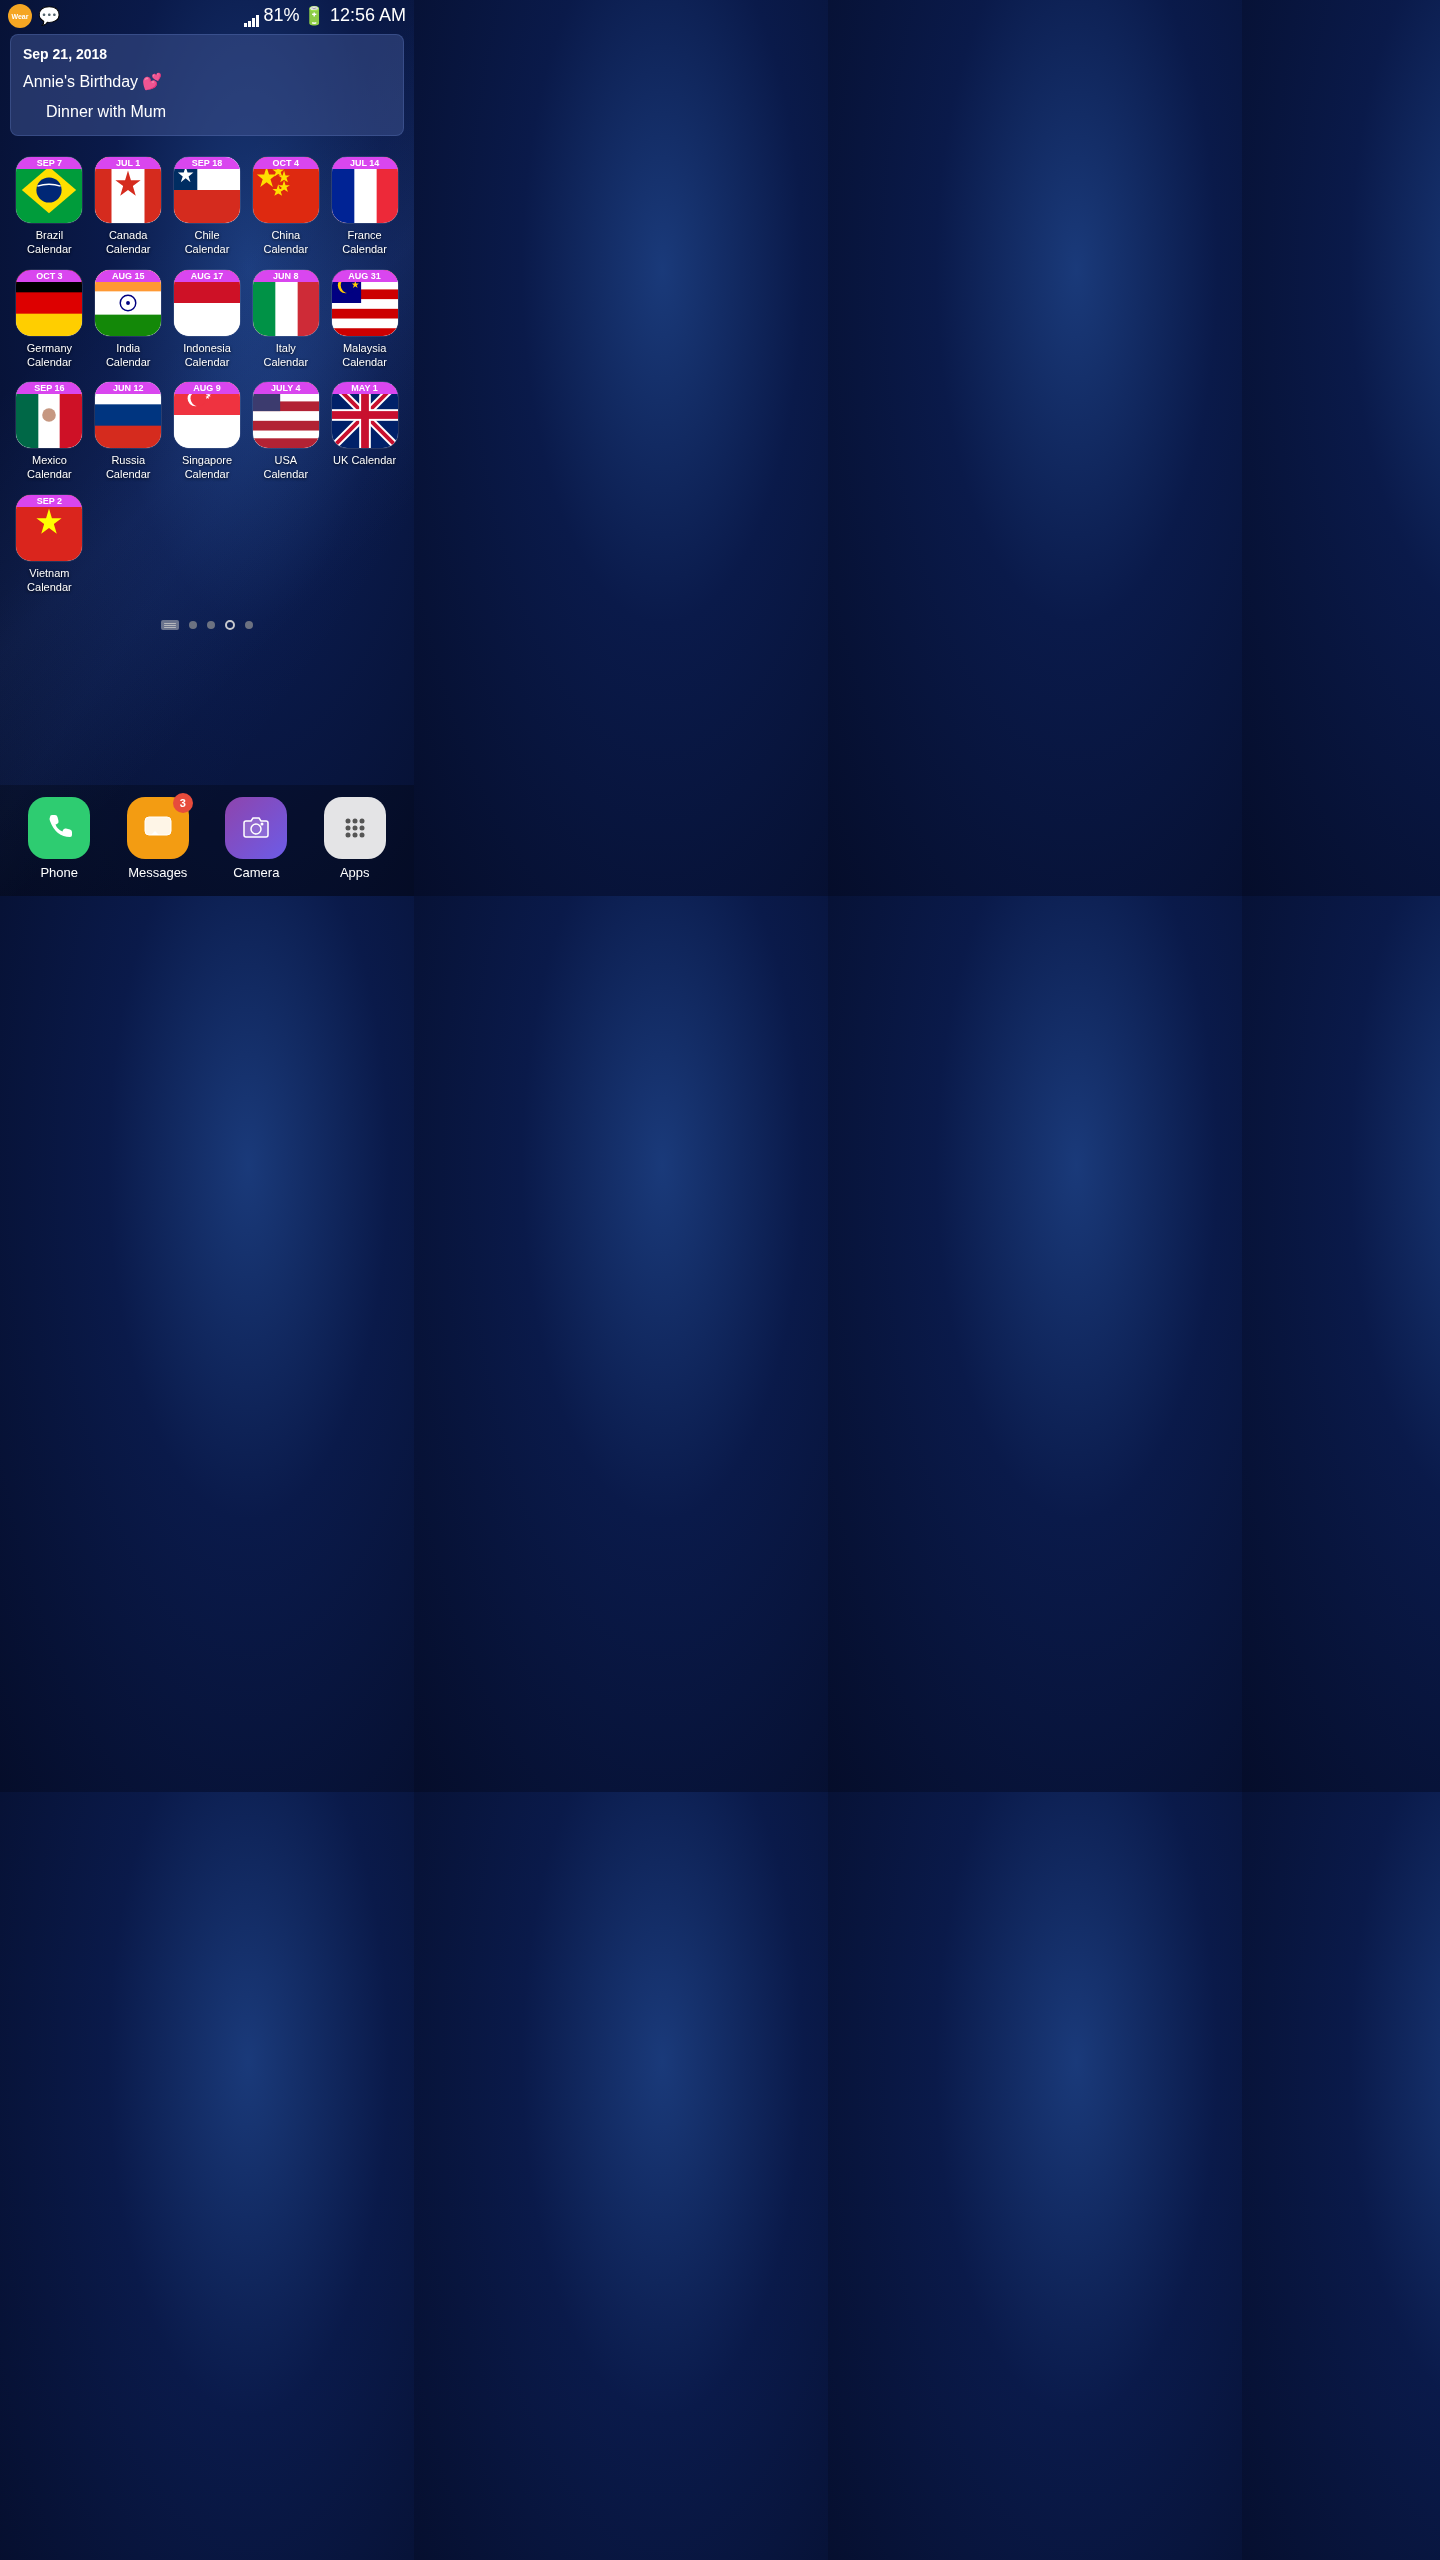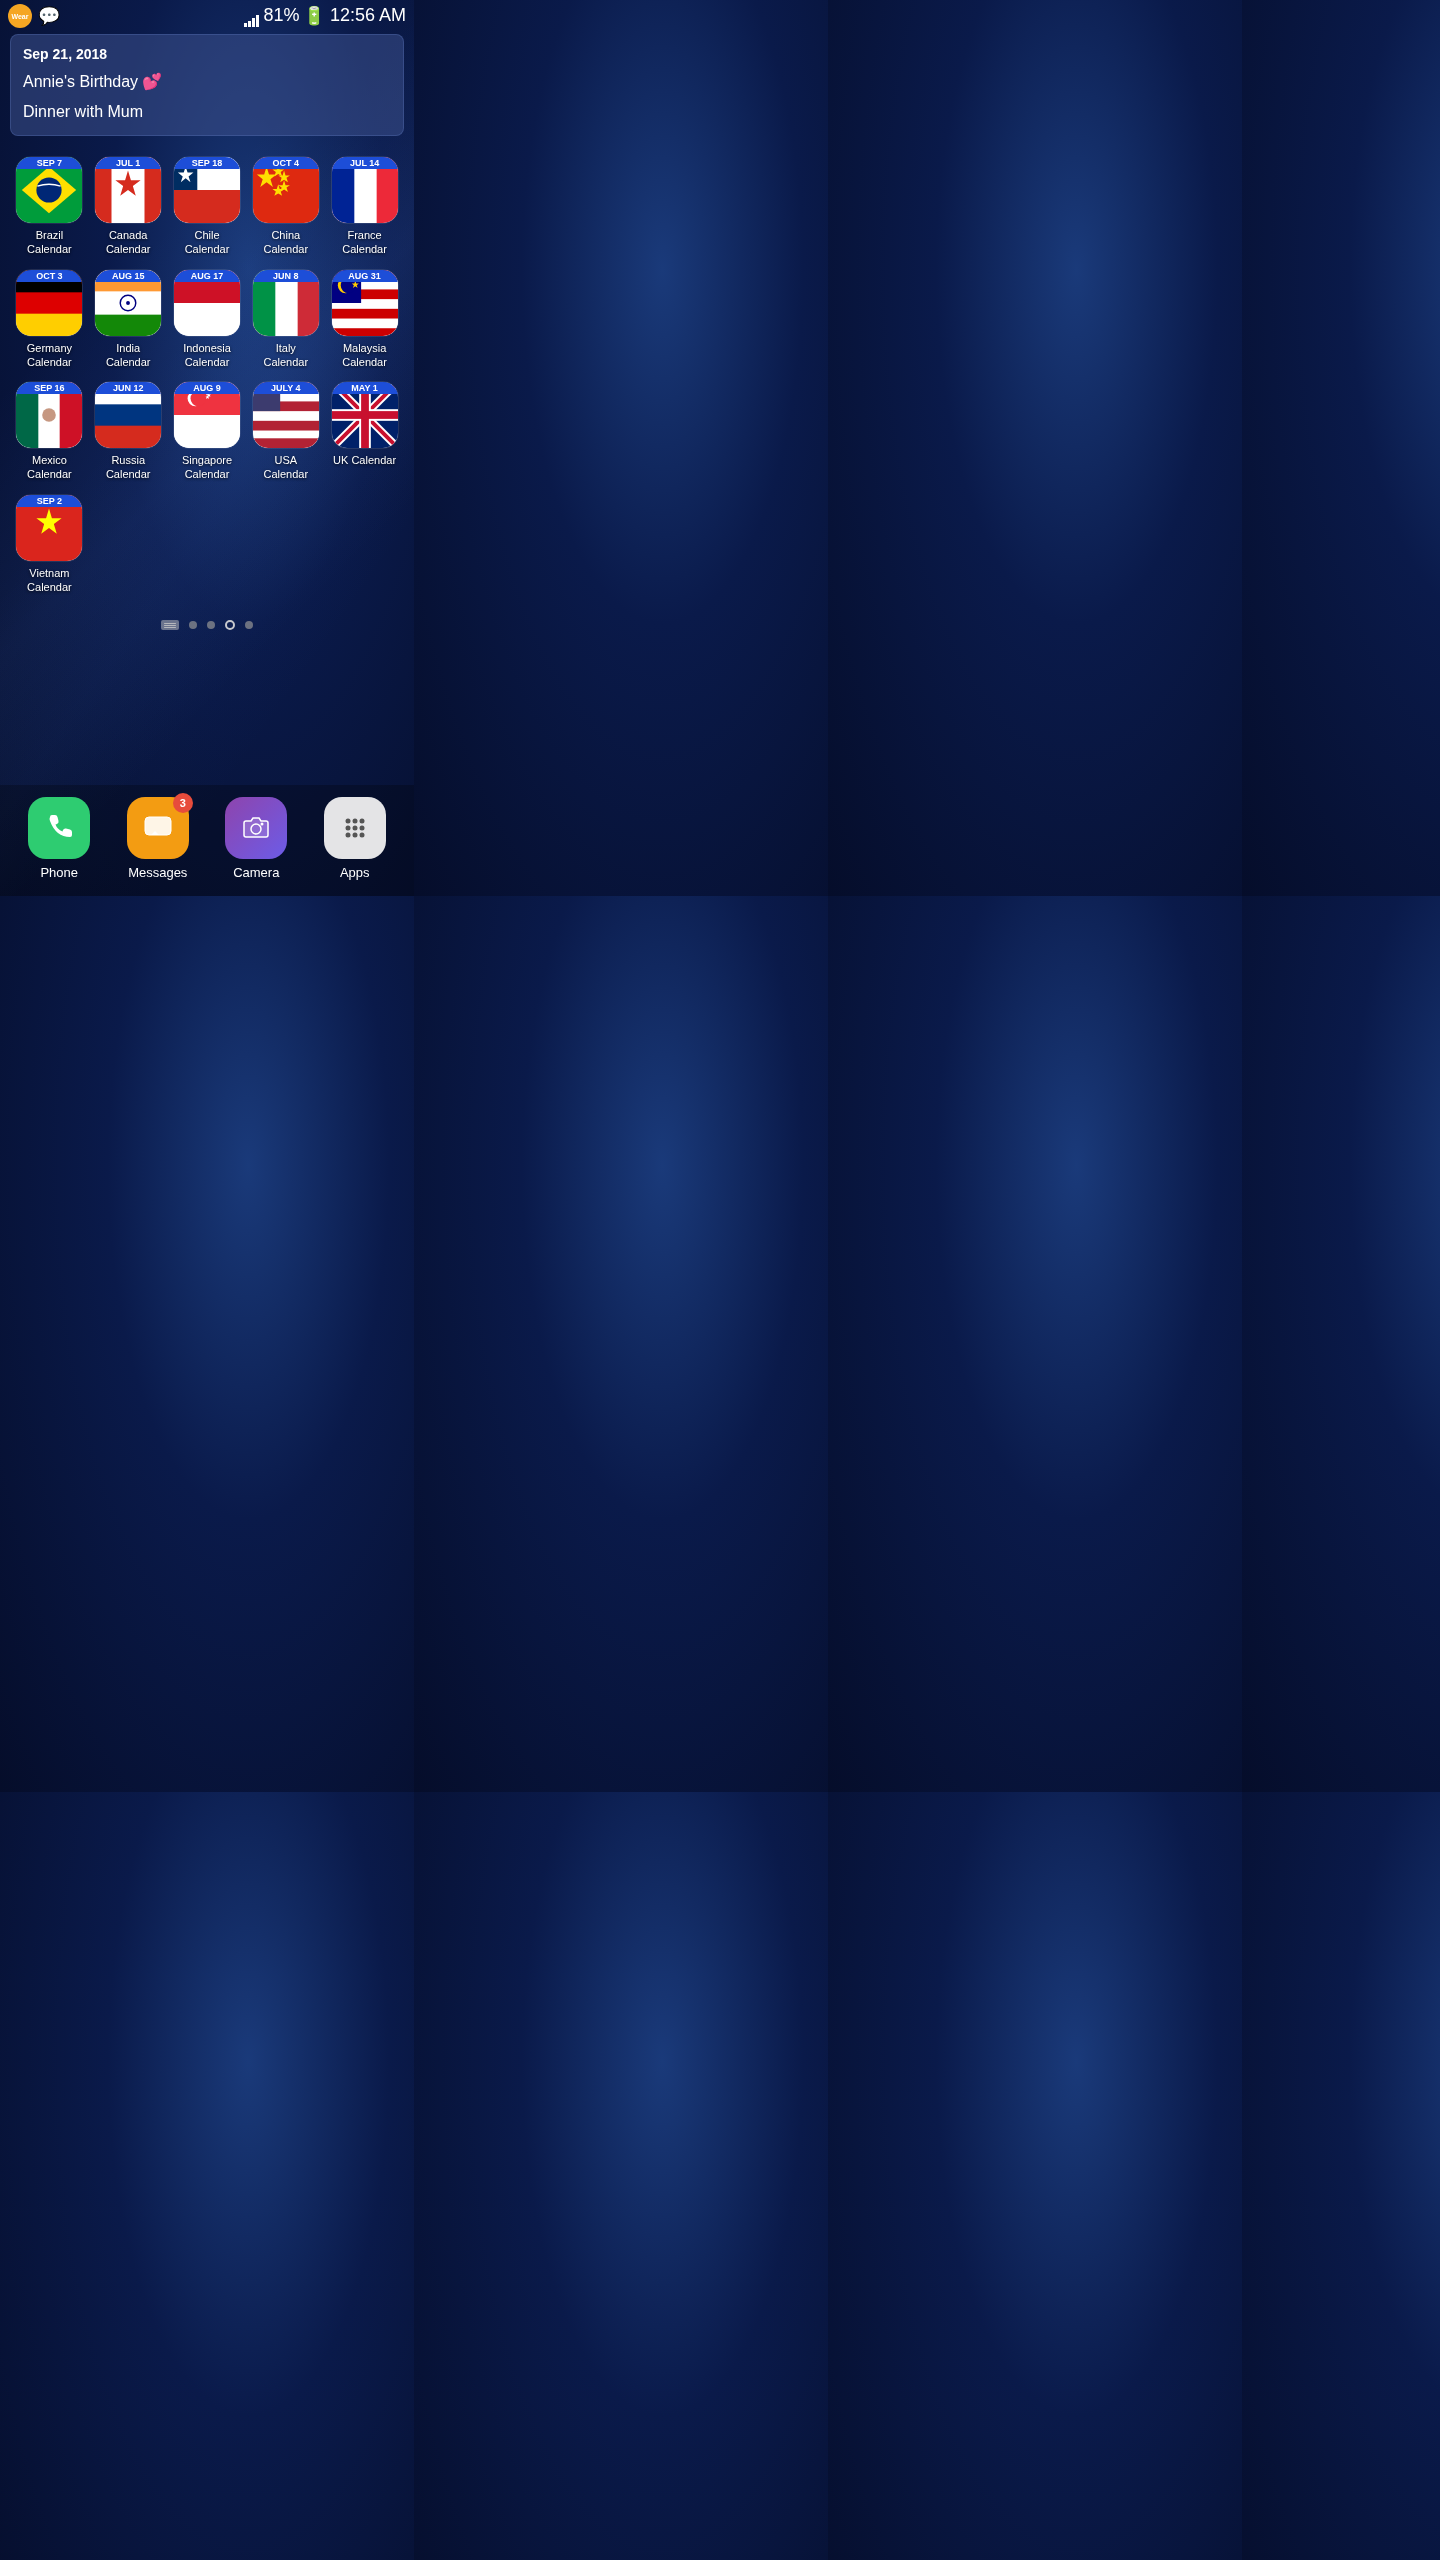--- a/index.html
+++ b/index.html
@@ -112,21 +112,21 @@
       position: relative;
       width: 68px; height: 68px;
       border-radius: 16px;
       overflow: hidden;
       margin-bottom: 4px;
       border: 1px solid rgba(255,255,255,0.1);
     }
     .app-icon-date {
       position: absolute;
       top: 0; left: 0; right: 0;
-      background: #1d4ed8;
+      background: #d946ef;
       color: white;
       font-size: 9px;
       font-weight: bold;
       text-align: center;
       padding: 1px 0;
       z-index: 2;
       border-radius: 14px 14px 0 0;
     }
     .flag-area {
       width: 100%; height: 100%;
@@ -242,21 +242,21 @@
     <span>12:56 AM</span>
   </div>
 </div>
 
 <div class="main-content">
 
   <div class="calendar-cards">
     <div class="cal-card">
       <div class="cal-card-date">Sep 21, 2018</div>
       <div class="cal-card-event">Annie's Birthday 💕</div>
-      <div class="cal-card-event" style="margin-top:6px;">Dinner with Mum</div>
+      <div class="cal-card-event" style="margin-top:6px;margin-left:23px;">Dinner with Mum</div>
     </div>
   </div>
 
   <div class="app-grid">
 
     <div class="app-item">
       <div class="app-icon-wrap">
         <div class="app-icon-date">SEP 7</div>
         <div class="flag-area">
           <svg viewBox="0 0 68 68" class="flag-svg">

